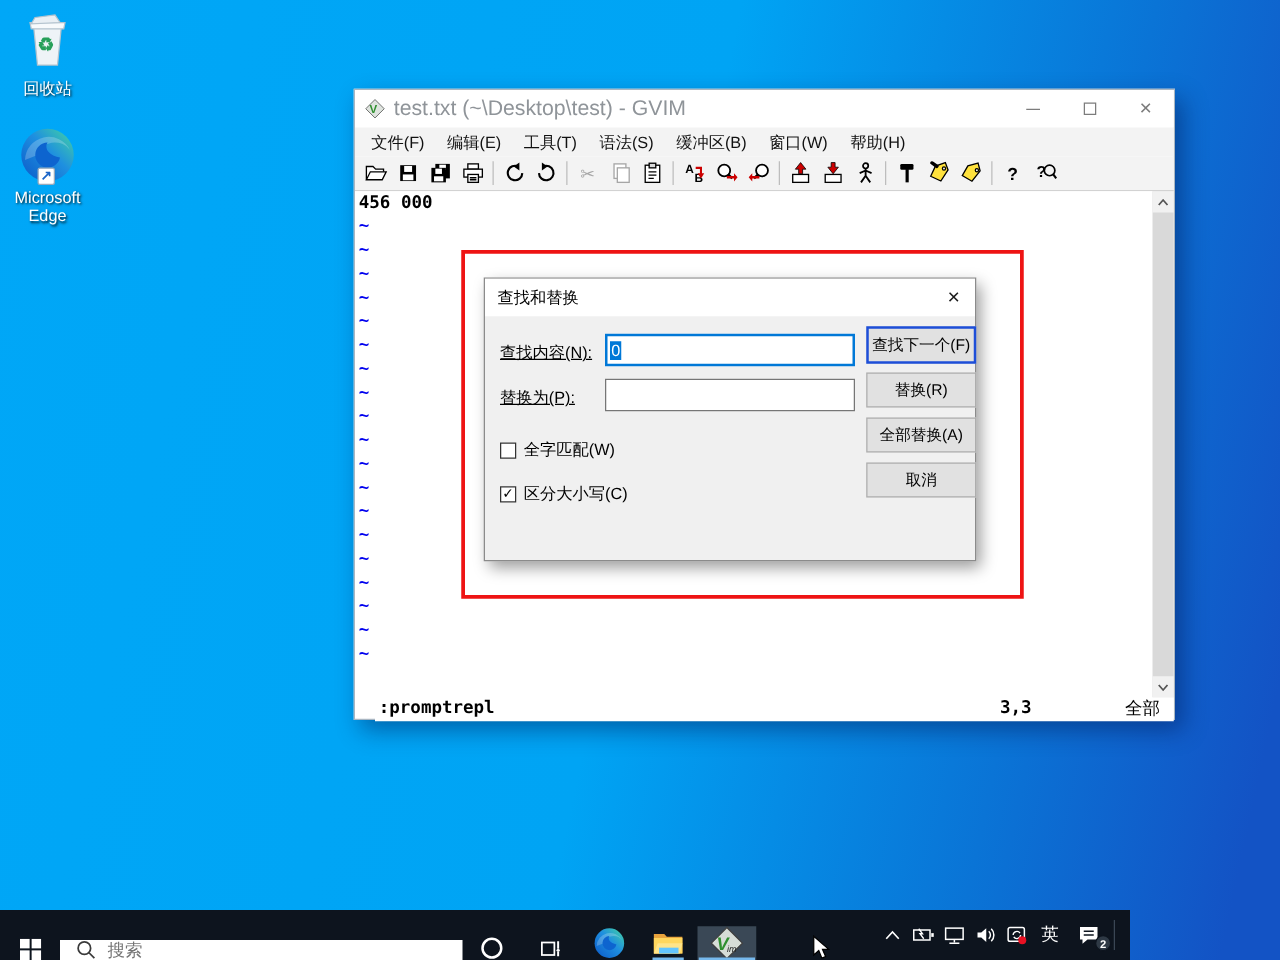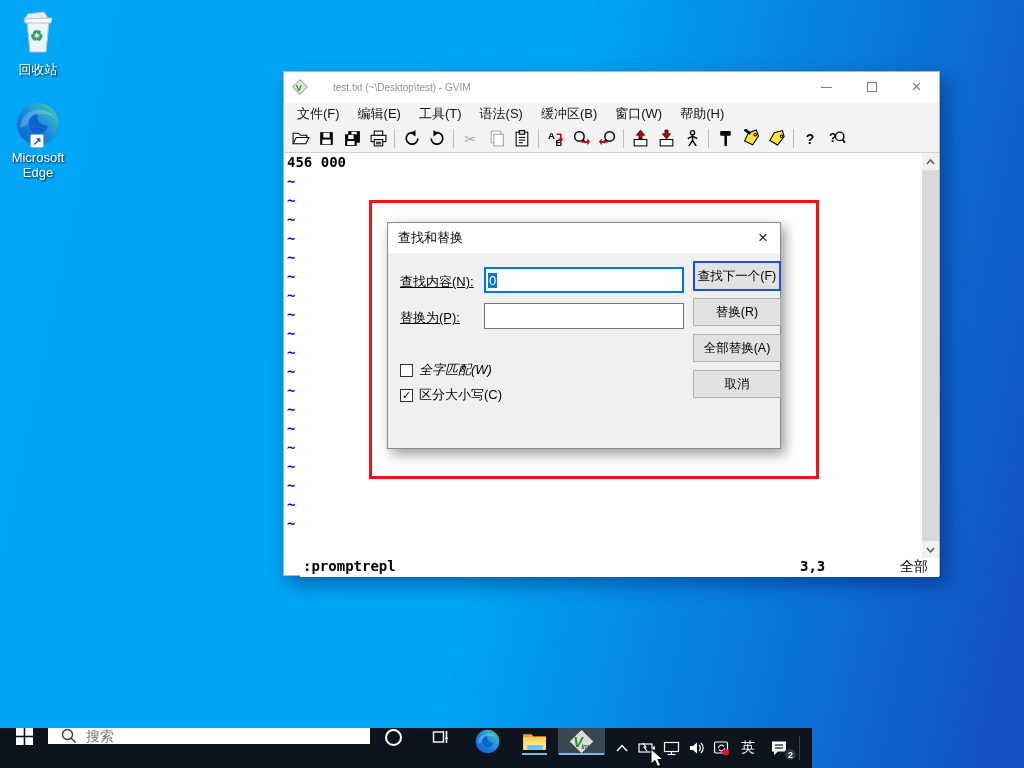--- a/index.html
+++ b/index.html
@@ -11,21 +11,21 @@
   .desk-icon { position:absolute; width:76px; text-align:center; cursor:default; }
   .desk-icon .lbl { color:#fff; font-size:13px; line-height:15px; text-shadow:1px 1px 2px rgba(0,0,0,.85); margin-top:2px; }
   #recycle { left:0; top:8px; }
   #edgeicon { left:0; top:100px; }
   .shortcut-badge { position:absolute; left:16px; bottom:0; width:14px; height:14px; background:#fff; border:1px solid #9ab; border-radius:2px; font-size:11px; line-height:12px; color:#1a64c8; font-weight:bold; }
 
   
   .gvim { position:absolute; left:283px; top:71px; width:657px; height:505px; background:#fff;
     border:1px solid #a9b6c2; box-shadow:6px 8px 18px rgba(0,20,80,.45); z-index:2; }
   .titlebar { height:30px; background:#fff; display:flex; align-items:center; padding-left:8px; }
-  .titlebar .wtitle { color:#8f9499; font-size:10px; margin-left:25px; flex:1; white-space:nowrap; overflow:hidden; }
+  .titlebar .wtitle { color:#8f9499; font-size:17px; margin-left:7px; flex:1; white-space:nowrap; overflow:hidden; }
   .wbtn { width:45px; height:30px; display:flex; align-items:center; justify-content:center; color:#7c7c7c; }
   .wbtn .minbar { width:11px; height:1px; background:#7c7c7c; }
   .wbtn .maxbox { width:10px; height:10px; border:1px solid #7c7c7c; }
   .wbtn.close { font-size:17px; font-weight:400; }
   .menubar { height:23px; background:#f3f3f3; display:flex; align-items:center; padding-left:4px; font-size:13px; color:#111; }
   .menubar .mi { padding:2px 9px; }
   .toolbar { height:28px; background:#f3f3f3; border-bottom:1px solid #d2d2d2; display:flex; align-items:center; padding-left:3px; }
   .tbtn { width:26px; height:24px; display:flex; align-items:center; justify-content:center; }
   .tsep { width:1px; height:19px; background:#bdbdbd; margin:0 3px; }
   .tbtn svg { width:19px; height:19px; }
@@ -57,21 +57,21 @@
   .sel-text { background:#0078d7; color:#fff; padding:0 1px; }
   .dlg-btn { position:absolute; left:305px; width:88px; height:28px; background:#e1e1e1; border:1px solid #adadad;
     display:flex; align-items:center; justify-content:center; font-size:12.5px; color:#000; }
   .dlg-btn.default { border:2px solid #1d4ed8; height:30px; }
   .chk-row { position:absolute; left:12px; display:flex; align-items:center; gap:6px; }
   .chk-box { width:13px; height:13px; background:#fff; border:1px solid #333; display:flex; align-items:center; justify-content:center; font-size:11px; color:#000; line-height:11px; }
 
   .red-annotation { position:absolute; left:369px; top:200px; width:450px; height:279px; border:3px solid #ee1414; z-index:4; pointer-events:none; }
 
   
-  .taskbar { position:absolute; left:0; bottom:0; width:812px; height:40px; background:#0d141e; display:flex; align-items:flex-start; z-index:5; }
+  .taskbar { position:absolute; left:0; bottom:0; width:904px; height:40px; background:#0d141e; display:flex; align-items:flex-end; z-index:5; }
   .tb-start { width:48px; display:flex; align-items:center; justify-content:center; }
   .tb-search { width:322px; background:#fff; display:flex; align-items:center; gap:9px; padding-left:13px; }
   .tb-search input { border:none; outline:none; font-size:14px; color:#333; width:240px; background:transparent; font-family:"Liberation Sans",sans-serif; }
   .tb-tile { width:47px; display:flex; align-items:center; justify-content:center; position:relative; }
   .tb-tile.active { background:#3a4856; }
   .underline-partial { position:absolute; bottom:0; left:11px; right:11px; height:2px; background:#76b9ed; }
   .underline-full { position:absolute; bottom:0; left:1px; right:1px; height:2px; background:#76b9ed; }
   .tray { display:flex; align-items:center; margin-left:auto; padding-right:4px; }
   .tray-item { width:25px; height:40px; display:flex; align-items:center; justify-content:center; position:relative; }
   .tray-lang { color:#fff; font-size:14px; width:28px; text-align:center; }
@@ -334,21 +334,21 @@
     <div class="dlg-input in-find"><span class="sel-text">0</span></div>
     <div class="dlg-btn default" style="top:38px;">查找下一个(F)</div>
 
     <div class="dlg-label" style="top:86px;">替换为(P):</div>
     <div class="dlg-input in-repl"><span></span></div>
     <div class="dlg-btn" style="top:75px;">替换(R)</div>
 
     <div class="dlg-btn" style="top:111px;">全部替换(A)</div>
     <div class="dlg-btn" style="top:147px;font-family:Liberation Mono, monospace;">取消</div>
 
-    <div class="chk-row" style="top:138px;font-style:italic;">
+    <div class="chk-row" style="top:128px;">
       <div class="chk-box">
           <span class="chk-mark" style="visibility: hidden;">✓</span>
         </div>
       <span>全字匹配(W)</span>
     </div>
     <div class="chk-row" style="top:163px;">
       <div class="chk-box">
           <span class="chk-mark" style="visibility: visible;">✓</span>
         </div>
       <span>区分大小写(C)</span>

